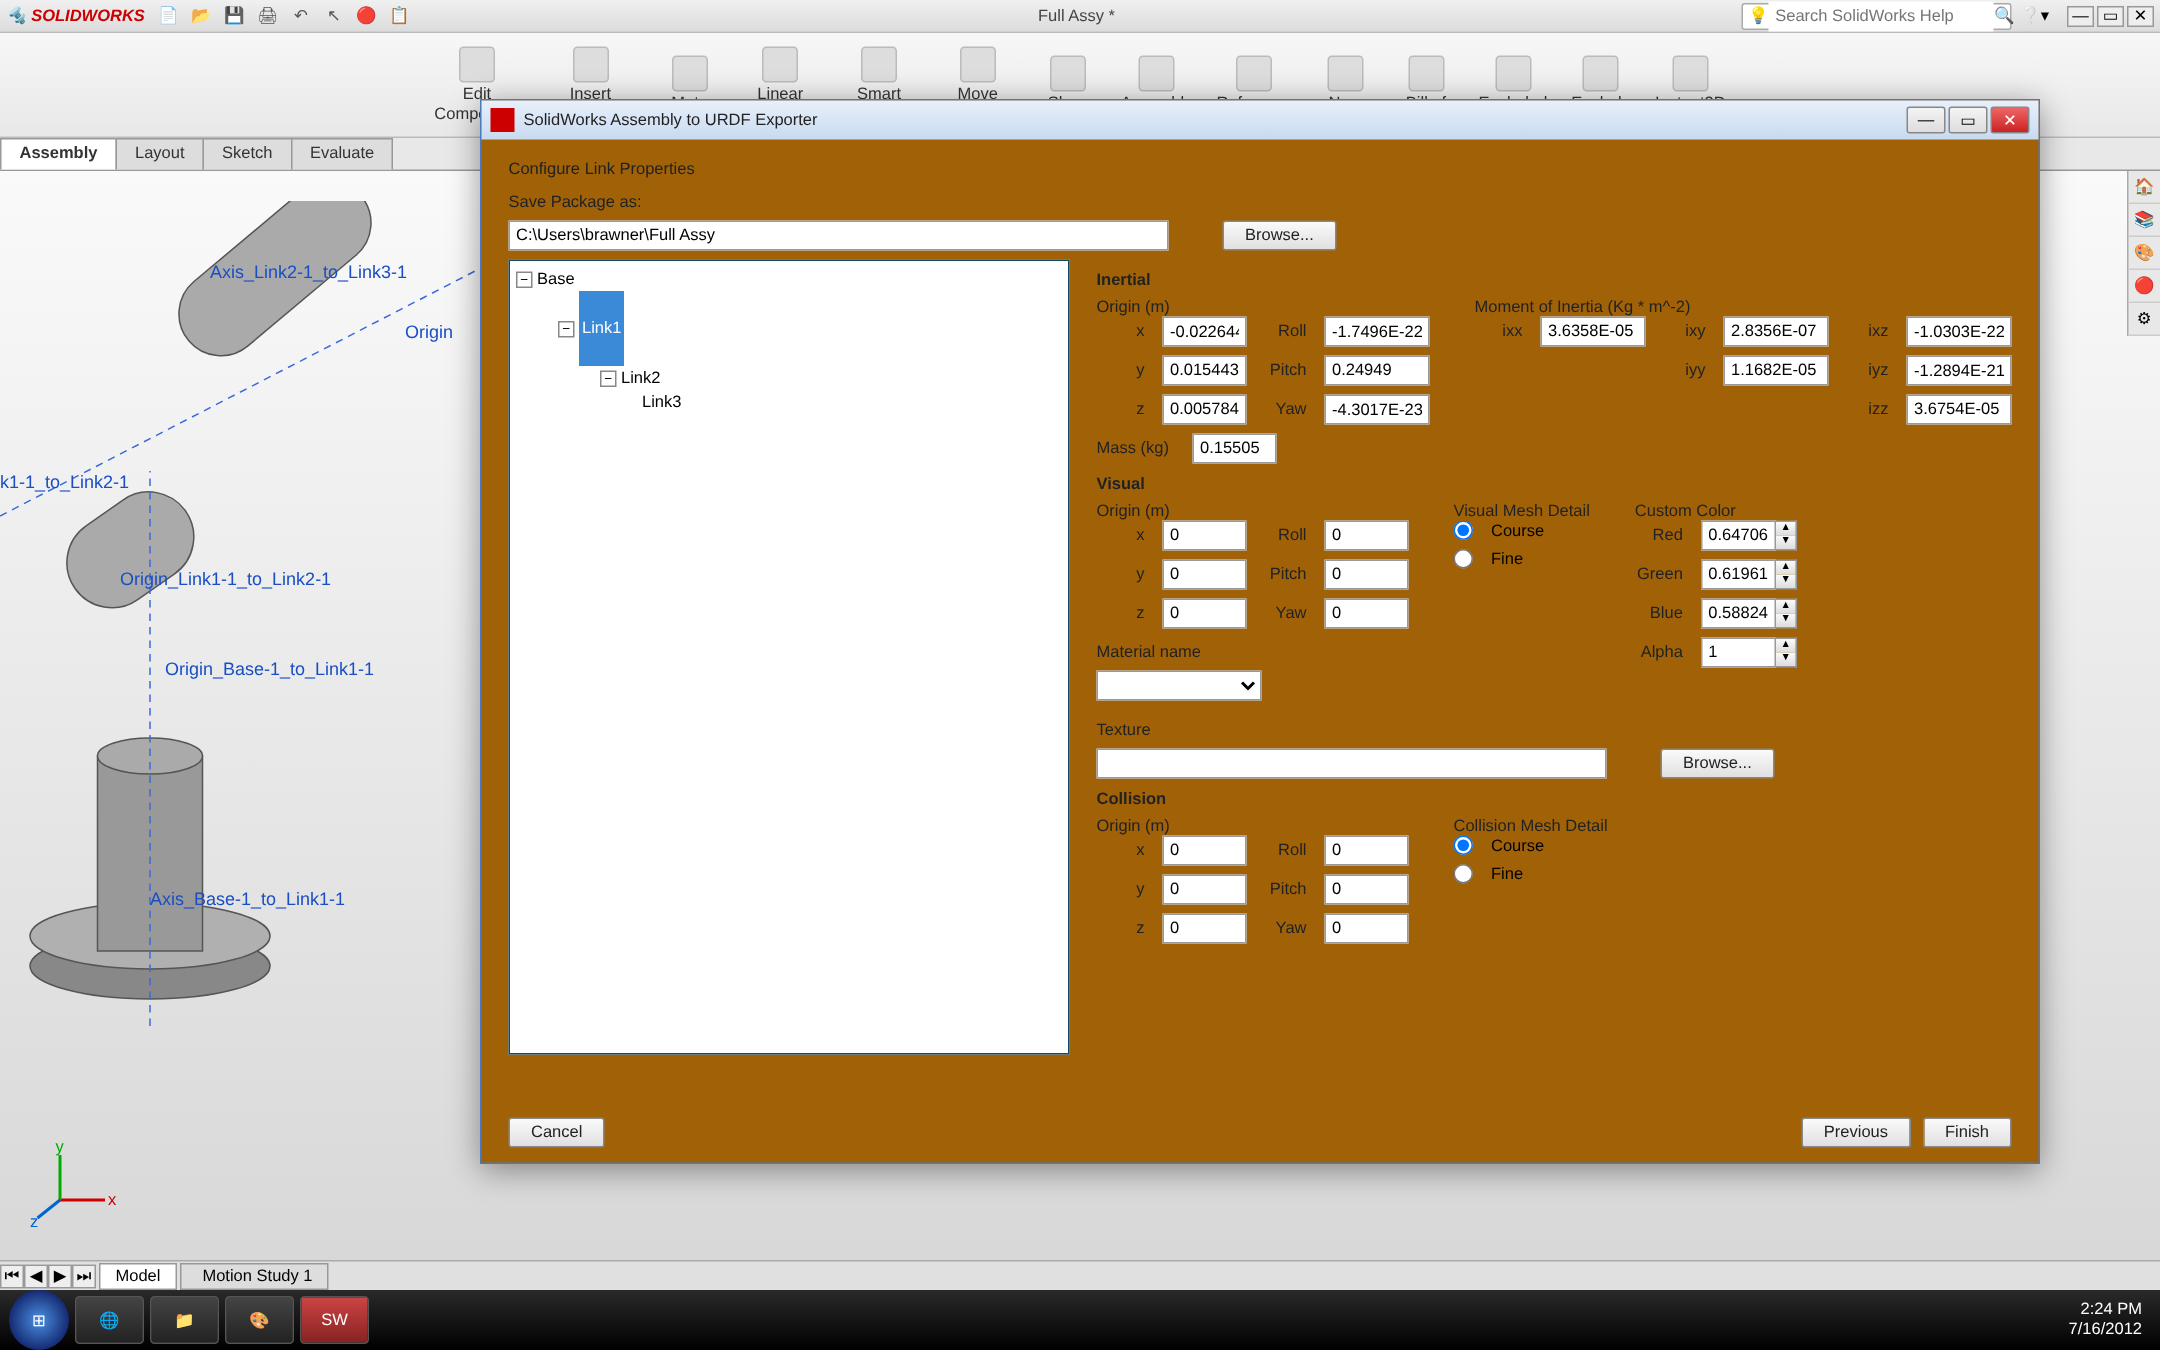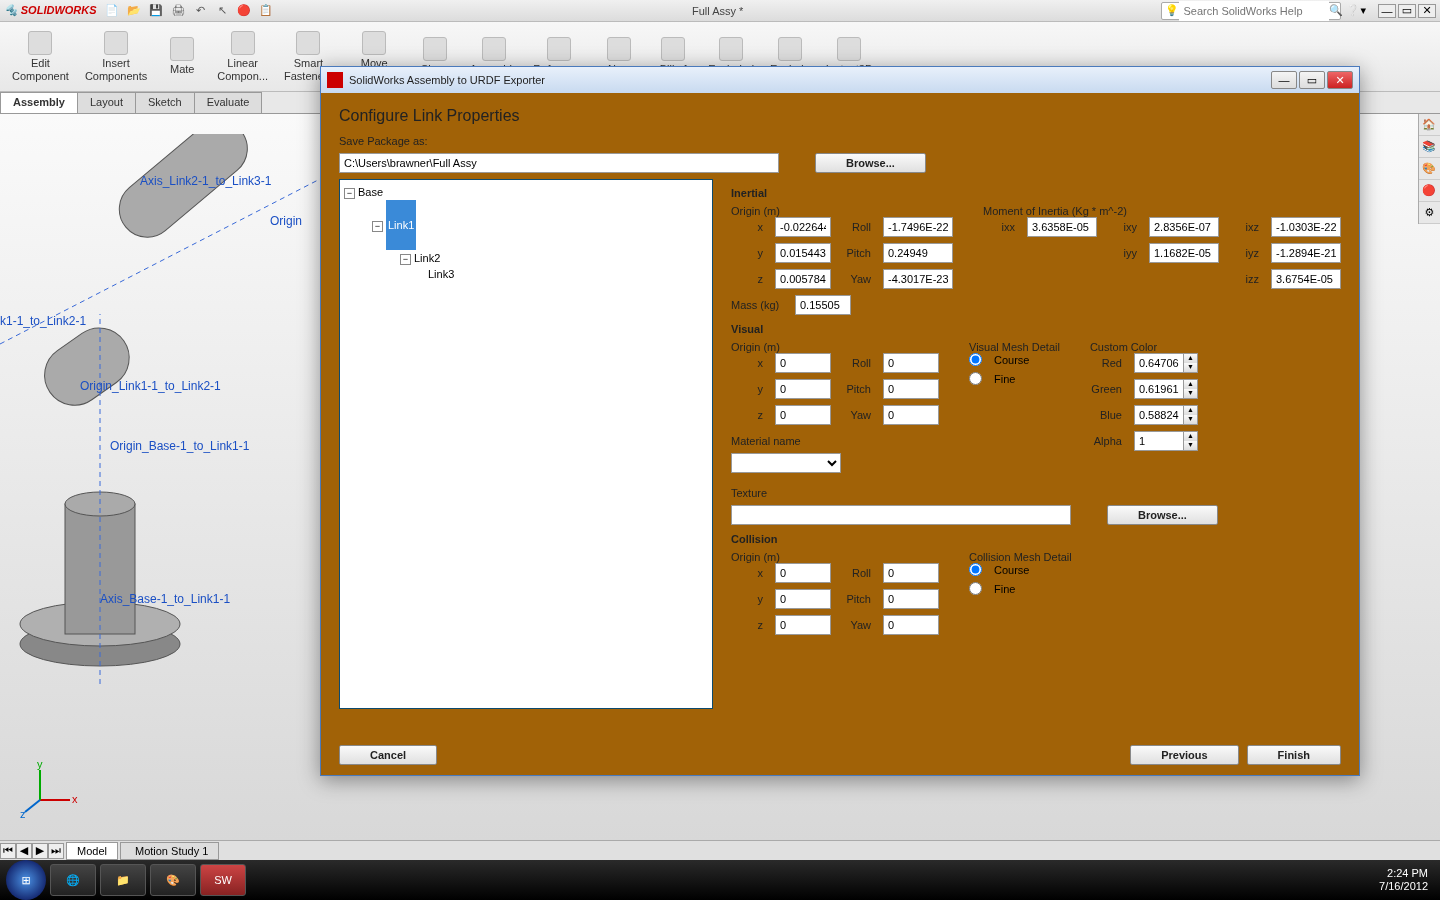--- a/index.html
+++ b/index.html
@@ -10,21 +10,21 @@
 .titlebar .logo { color: #c00; font-weight: bold; font-style: italic; margin-right: 8px; }
 .titlebar .qat { display: flex; gap: 6px; }
 .titlebar .qat span { width: 16px; height: 16px; display: inline-flex; align-items: center; justify-content: center; color: #555; }
 .titlebar .doc-title { flex: 1; text-align: center; color: #444; }
 .titlebar .search { width: 180px; height: 18px; border: 1px solid #aaa; border-radius: 2px; padding: 0 4px; background: #fff; display: inline-flex; align-items: center; }
 .titlebar .search input { border: none; outline: none; flex: 1; }
 .titlebar .winbtns { display: flex; gap: 2px; margin-left: 6px; }
 .titlebar .winbtns span { width: 18px; height: 14px; border: 1px solid #999; background: #eee; display: inline-flex; align-items: center; justify-content: center; }
 
 
-.ribbon { height: 70px; background: linear-gradient(#f7f7f7,#e8e8e8); border-bottom: 1px solid #bbb; display: flex; padding: 2px 6px; gap: 4px; overflow: hidden; }
+.ribbon { height: 70px; background: linear-gradient(#f7f7f7,#e8e8e8); border-bottom: 1px solid #bbb; display: flex; padding: 2px 6px; gap: 4px; overflow: hidden; justify-content: center; }
 .ribbon .rbtn { display: flex; flex-direction: column; align-items: center; justify-content: center; padding: 2px 6px; min-width: 50px; color: #333; cursor: default; }
 .ribbon .rbtn .ricon { width: 24px; height: 24px; background: #ddd; border: 1px solid #bbb; border-radius: 3px; margin-bottom: 2px; }
 .ribbon .rbtn span { text-align: center; line-height: 1.1; }
 
 
 .tabs { height: 22px; background: #e8e8e8; display: flex; border-bottom: 1px solid #999; }
 .tabs .tab { padding: 3px 12px; border: 1px solid #999; border-bottom: none; margin-right: -1px; background: #ddd; color: #333; }
 .tabs .tab.active { background: #fff; font-weight: bold; }
 
 
@@ -56,23 +56,23 @@
 
 .dialog { position: absolute; left: 320px; top: 66px; width: 1040px; height: 710px; background: #a16207; border: 1px solid #4a7abc; box-shadow: 0 4px 20px rgba(0,0,0,.4); display: flex; flex-direction: column; }
 .dialog .dtitle { height: 26px; background: linear-gradient(#e8f0fb,#c8daf0); display: flex; align-items: center; padding: 0 6px; }
 .dialog .dtitle .dicon { width: 16px; height: 16px; background: #c00; margin-right: 6px; }
 .dialog .dtitle .txt { flex: 1; color: #222; }
 .dialog .dtitle .wb { display: flex; gap: 2px; }
 .dialog .dtitle .wb span { width: 26px; height: 18px; border: 1px solid #888; background: linear-gradient(#f4f4f4,#ddd); display:inline-flex;align-items:center;justify-content:center; border-radius:2px;}
 .dialog .dtitle .wb .close { background: linear-gradient(#e66,#c22); color: #fff; }
 .dialog .dbody { flex: 1; padding: 14px 18px; overflow: auto; }
 .dialog .dfooter { height: 40px; display: flex; align-items: center; padding: 0 18px; }
-.btn { background: linear-gradient(#fafafa,#e0e0e0); border: 1px solid #888; border-radius: 2px; padding: 3px 30px; color: #222; cursor: default; font-weight: bold; }
-
-.section-title { font-size: 16px; color: #222; margin-bottom: 10px; }
+.btn { background: linear-gradient(#fafafa,#e0e0e0); border: 1px solid #888; border-radius: 2px; padding: 3px 14px; color: #222; cursor: default; }
+
+.section-title { font-size: 11px; color: #222; margin-bottom: 10px; }
 .row { display: flex; align-items: center; gap: 8px; margin-bottom: 6px; }
 .hdr { font-weight: bold; color: #222; margin: 8px 0 6px; }
 input[type=text] { border: 1px solid #999; background: #fff; padding: 2px 4px; height: 20px; }
 .field-in { width: 56px; }
 .field-in-w { width: 70px; }
 .tree { border: 1px solid #0c4a6e; background: #fff; height: 530px; padding: 4px; }
 .tree div { line-height: 16px; }
 .tree .sel { background: #3a8ad8; color: #fff; padding: 17px 2px; display: inline-block; }
 .toggle { display: inline-block; width: 11px; height: 11px; border: 1px solid #888; text-align: center; line-height: 9px; margin-right: 3px; font-size: 9px; }
 .lbl { display: inline-block; width: 32px; text-align: right; margin-right: 4px; color: #222; }

